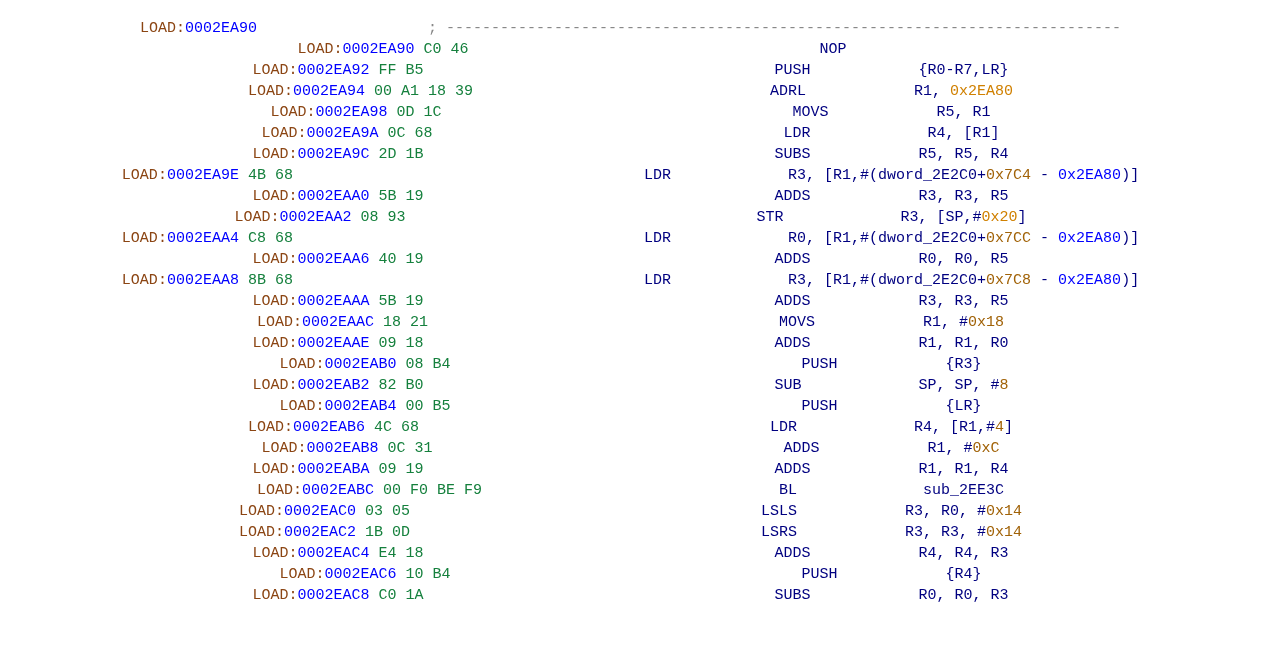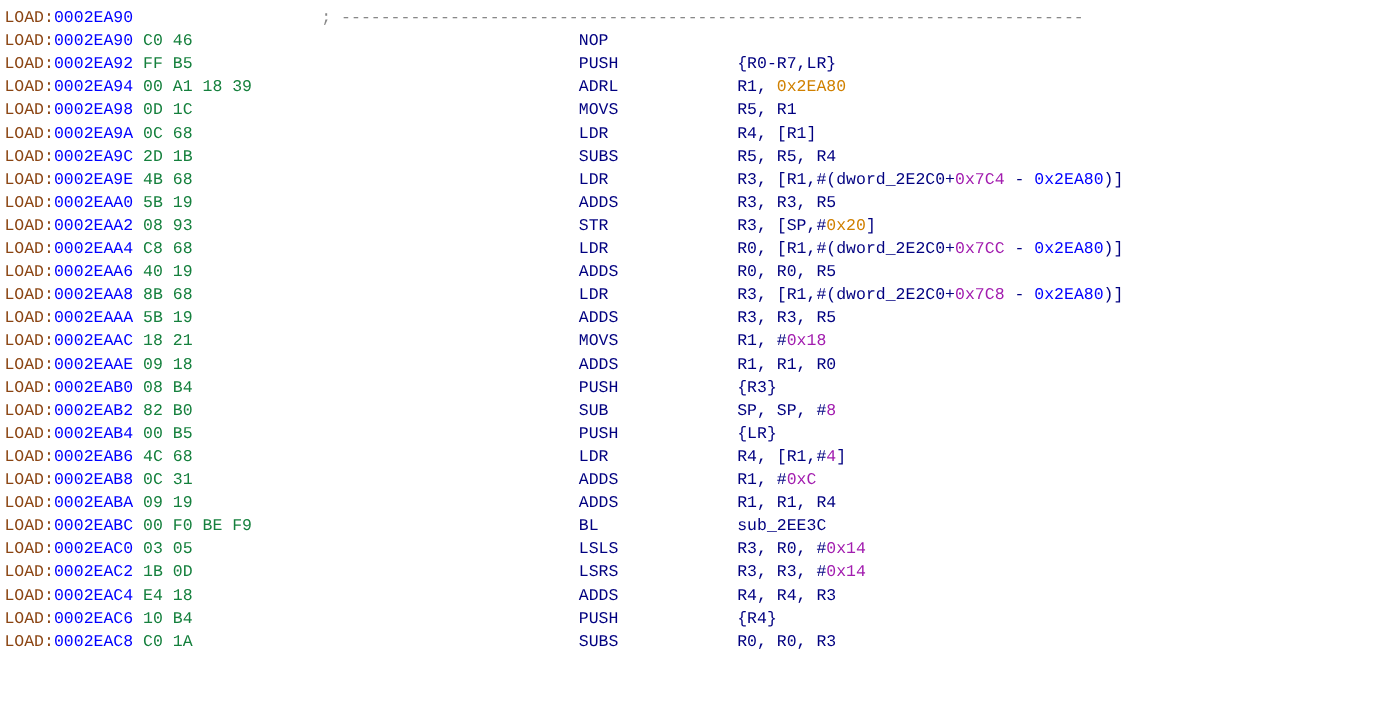--- a/index.html
+++ b/index.html
@@ -6,26 +6,26 @@
   html, body {
     width: 1261px;
     height: 648px;
     background: #ffffff;
     font-family: "Courier New", Courier, monospace;
     font-size: 15px;
     line-height: 21px;
     overflow: hidden;
     color: #000080;
   }
-  .listing { padding: 6px 4px; white-space: pre; }
+  .listing { padding: 18px 4px; white-space: pre; text-align: center; }
   .row { height: 21px; }
   .seg  { color: #8b4513; }       
   .addr { color: #0000ff; }       
   .byte { color: #15803d; }       
   .op   { color: #000080; }       
-  .num  { color: #a21caf; }       
+  .num  { color: #a16207; }       
   .ora  { color: #d08000; }       
   .grey { color: #888888; }       
 </style>
 </head>
 <body>
 
 <div class="listing" id="listing"><div class="row"><span class="seg">LOAD</span><span class="seg">:</span><span class="addr">0002EA90</span> <span>                  </span><span class="grey">; ---------------------------------------------------------------------------</span></div><div class="row"><span class="seg">LOAD</span><span class="seg">:</span><span class="addr">0002EA90</span> <span class="byte">C0 46                                       </span><span class="op">NOP             </span><span></span></div><div class="row"><span class="seg">LOAD</span><span class="seg">:</span><span class="addr">0002EA92</span> <span class="byte">FF B5                                       </span><span class="op">PUSH            </span><span><span class="op">{R0-R7,LR}</span></span></div><div class="row"><span class="seg">LOAD</span><span class="seg">:</span><span class="addr">0002EA94</span> <span class="byte">00 A1 18 39                                 </span><span class="op">ADRL            </span><span><span class="op">R1, </span><span class="ora">0x2EA80</span></span></div><div class="row"><span class="seg">LOAD</span><span class="seg">:</span><span class="addr">0002EA98</span> <span class="byte">0D 1C                                       </span><span class="op">MOVS            </span><span><span class="op">R5, R1</span></span></div><div class="row"><span class="seg">LOAD</span><span class="seg">:</span><span class="addr">0002EA9A</span> <span class="byte">0C 68                                       </span><span class="op">LDR             </span><span><span class="op">R4, [R1]</span></span></div><div class="row"><span class="seg">LOAD</span><span class="seg">:</span><span class="addr">0002EA9C</span> <span class="byte">2D 1B                                       </span><span class="op">SUBS            </span><span><span class="op">R5, R5, R4</span></span></div><div class="row"><span class="seg">LOAD</span><span class="seg">:</span><span class="addr">0002EA9E</span> <span class="byte">4B 68                                       </span><span class="op">LDR             </span><span><span class="op">R3, [R1,#(dword_2E2C0+</span><span class="num">0x7C4</span><span class="op"> - </span><span class="addr">0x2EA80</span><span class="op">)]</span></span></div><div class="row"><span class="seg">LOAD</span><span class="seg">:</span><span class="addr">0002EAA0</span> <span class="byte">5B 19                                       </span><span class="op">ADDS            </span><span><span class="op">R3, R3, R5</span></span></div><div class="row"><span class="seg">LOAD</span><span class="seg">:</span><span class="addr">0002EAA2</span> <span class="byte">08 93                                       </span><span class="op">STR             </span><span><span class="op">R3, [SP,#</span><span class="ora">0x20</span><span class="op">]</span></span></div><div class="row"><span class="seg">LOAD</span><span class="seg">:</span><span class="addr">0002EAA4</span> <span class="byte">C8 68                                       </span><span class="op">LDR             </span><span><span class="op">R0, [R1,#(dword_2E2C0+</span><span class="num">0x7CC</span><span class="op"> - </span><span class="addr">0x2EA80</span><span class="op">)]</span></span></div><div class="row"><span class="seg">LOAD</span><span class="seg">:</span><span class="addr">0002EAA6</span> <span class="byte">40 19                                       </span><span class="op">ADDS            </span><span><span class="op">R0, R0, R5</span></span></div><div class="row"><span class="seg">LOAD</span><span class="seg">:</span><span class="addr">0002EAA8</span> <span class="byte">8B 68                                       </span><span class="op">LDR             </span><span><span class="op">R3, [R1,#(dword_2E2C0+</span><span class="num">0x7C8</span><span class="op"> - </span><span class="addr">0x2EA80</span><span class="op">)]</span></span></div><div class="row"><span class="seg">LOAD</span><span class="seg">:</span><span class="addr">0002EAAA</span> <span class="byte">5B 19                                       </span><span class="op">ADDS            </span><span><span class="op">R3, R3, R5</span></span></div><div class="row"><span class="seg">LOAD</span><span class="seg">:</span><span class="addr">0002EAAC</span> <span class="byte">18 21                                       </span><span class="op">MOVS            </span><span><span class="op">R1, #</span><span class="num">0x18</span></span></div><div class="row"><span class="seg">LOAD</span><span class="seg">:</span><span class="addr">0002EAAE</span> <span class="byte">09 18                                       </span><span class="op">ADDS            </span><span><span class="op">R1, R1, R0</span></span></div><div class="row"><span class="seg">LOAD</span><span class="seg">:</span><span class="addr">0002EAB0</span> <span class="byte">08 B4                                       </span><span class="op">PUSH            </span><span><span class="op">{R3}</span></span></div><div class="row"><span class="seg">LOAD</span><span class="seg">:</span><span class="addr">0002EAB2</span> <span class="byte">82 B0                                       </span><span class="op">SUB             </span><span><span class="op">SP, SP, #</span><span class="num">8</span></span></div><div class="row"><span class="seg">LOAD</span><span class="seg">:</span><span class="addr">0002EAB4</span> <span class="byte">00 B5                                       </span><span class="op">PUSH            </span><span><span class="op">{LR}</span></span></div><div class="row"><span class="seg">LOAD</span><span class="seg">:</span><span class="addr">0002EAB6</span> <span class="byte">4C 68                                       </span><span class="op">LDR             </span><span><span class="op">R4, [R1,#</span><span class="num">4</span><span class="op">]</span></span></div><div class="row"><span class="seg">LOAD</span><span class="seg">:</span><span class="addr">0002EAB8</span> <span class="byte">0C 31                                       </span><span class="op">ADDS            </span><span><span class="op">R1, #</span><span class="num">0xC</span></span></div><div class="row"><span class="seg">LOAD</span><span class="seg">:</span><span class="addr">0002EABA</span> <span class="byte">09 19                                       </span><span class="op">ADDS            </span><span><span class="op">R1, R1, R4</span></span></div><div class="row"><span class="seg">LOAD</span><span class="seg">:</span><span class="addr">0002EABC</span> <span class="byte">00 F0 BE F9                                 </span><span class="op">BL              </span><span><span class="op">sub_2EE3C</span></span></div><div class="row"><span class="seg">LOAD</span><span class="seg">:</span><span class="addr">0002EAC0</span> <span class="byte">03 05                                       </span><span class="op">LSLS            </span><span><span class="op">R3, R0, #</span><span class="num">0x14</span></span></div><div class="row"><span class="seg">LOAD</span><span class="seg">:</span><span class="addr">0002EAC2</span> <span class="byte">1B 0D                                       </span><span class="op">LSRS            </span><span><span class="op">R3, R3, #</span><span class="num">0x14</span></span></div><div class="row"><span class="seg">LOAD</span><span class="seg">:</span><span class="addr">0002EAC4</span> <span class="byte">E4 18                                       </span><span class="op">ADDS            </span><span><span class="op">R4, R4, R3</span></span></div><div class="row"><span class="seg">LOAD</span><span class="seg">:</span><span class="addr">0002EAC6</span> <span class="byte">10 B4                                       </span><span class="op">PUSH            </span><span><span class="op">{R4}</span></span></div><div class="row"><span class="seg">LOAD</span><span class="seg">:</span><span class="addr">0002EAC8</span> <span class="byte">C0 1A                                       </span><span class="op">SUBS            </span><span><span class="op">R0, R0, R3</span></span></div></div>
 
 </body></html>

